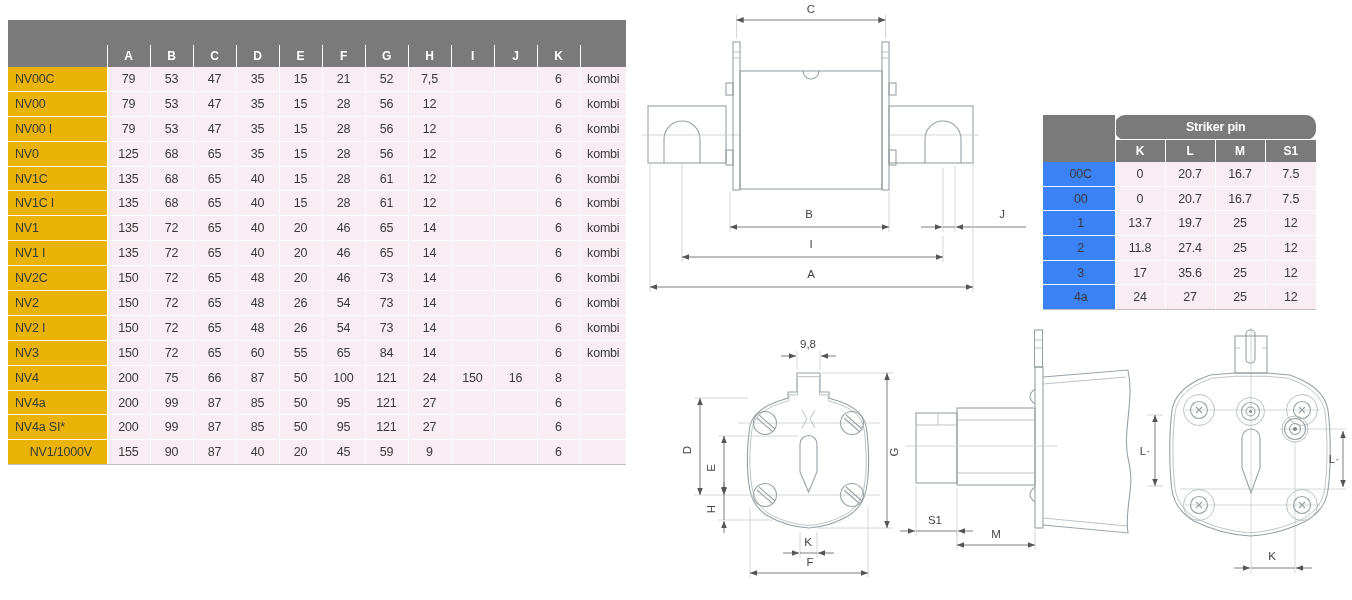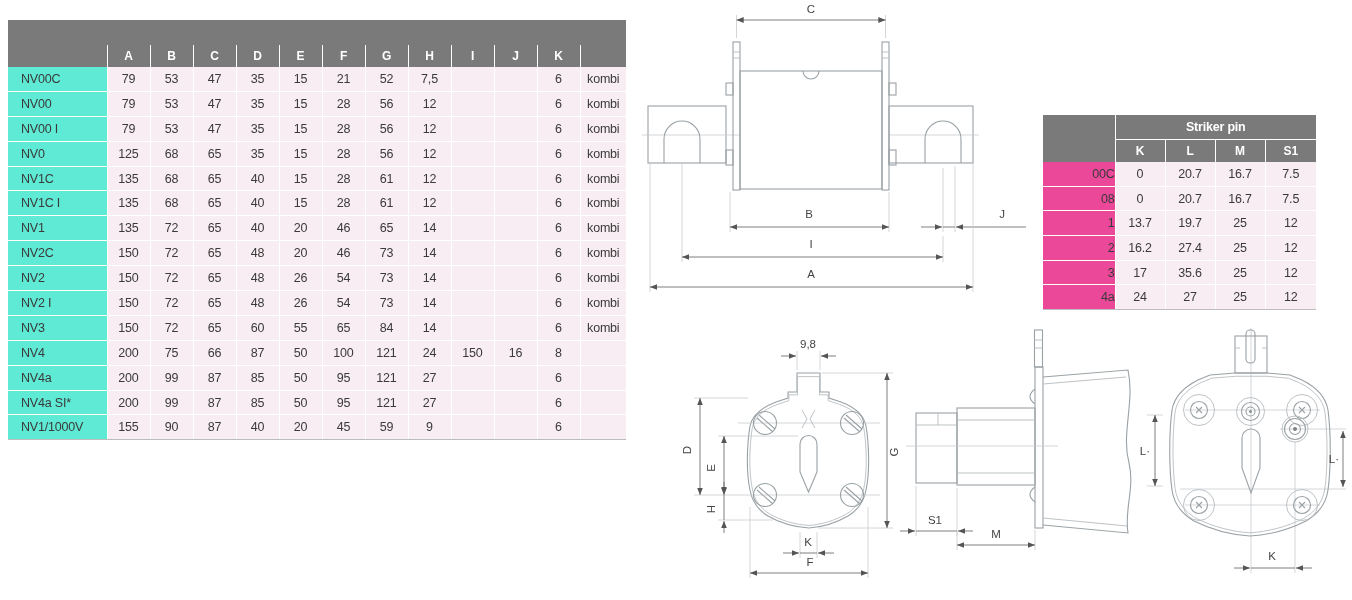--- a/index.html
+++ b/index.html
@@ -13,29 +13,29 @@
 
   th,td{padding:0;margin:0;font-weight:normal;overflow:hidden;white-space:nowrap;}
 
   .htop{background:#7a7a7a;height:24px;border-bottom:1px solid #7a7a7a;}
   .hletter{background:#7a7a7a;color:#fff;font-weight:bold;font-size:12px;height:22px;
            text-align:center;border-left:1px solid #fff;}
   .hletter.first{border-left:none;}
 
   .dim-table td{background:#f8edf2;height:23.9px;text-align:center;
                 border-bottom:1px solid #fff;border-left:1px solid #fff;}
-  .dim-table td.rowlabel{background:#5eead4;text-align:left;padding-left:13px;border-left:none;}
-  .dim-table tbody tr:last-child td{border-bottom:1.5px solid #bdbdbd;}
+  .dim-table td.rowlabel{background:#eab308;text-align:left;padding-left:7px;border-left:none;}
+  .dim-table tbody tr:last-child td{border-bottom:1.5px solid #bdbdbd;text-align:center;}
 
   .corner{background:#7a7a7a;}
   .sp-title{background:#7a7a7a;color:#fff;font-weight:bold;font-size:12.5px;height:24px;
-            text-align:center;border-left:1px solid #fff;border-bottom:1px solid #fff;}
+            text-align:center;border-left:1px solid #fff;border-bottom:1px solid #fff;border-radius:10px;}
   .striker-table td{background:#f8edf2;height:23.7px;text-align:center;
                     border-bottom:1px solid #fff;border-left:1px solid #fff;}
-  .striker-table td.rowlabel{background:#ec4899;text-align:right;padding-left:4px;border-left:none;}
+  .striker-table td.rowlabel{background:#3b82f6;text-align:center;padding-left:4px;border-left:none;}
   .striker-table tbody tr:last-child td{border-bottom:1.5px solid #bdbdbd;margin-left:36px;}
 
   
   .drw{position:absolute;}
   .ln{stroke:#9aa1a5;stroke-width:1.1;fill:none;}
   .ln2{stroke:#b5bbbe;stroke-width:0.9;fill:none;}
   .cl{stroke:#c8cccf;stroke-width:0.8;fill:none;}
   .dim{stroke:#6f6f6f;stroke-width:0.9;fill:none;}
   .dtxt{font-family:"Liberation Sans",sans-serif;font-size:11.5px;fill:#454545;}
 </style>
@@ -166,20 +166,35 @@
           <td>28</td>
           <td>61</td>
           <td>12</td>
           <td></td>
           <td></td>
           <td>6</td>
           <td>kombi</td>
         </tr>
         <tr>
           <td class="rowlabel">NV1</td>
+          <td>135</td>
+          <td>72</td>
+          <td>65</td>
+          <td>40</td>
+          <td>20</td>
+          <td>46</td>
+          <td>65</td>
+          <td>14</td>
+          <td></td>
+          <td></td>
+          <td>6</td>
+          <td>kombi</td>
+        </tr>
+        <tr>
+          <td class="rowlabel">NV1 I</td>
           <td>135</td>
           <td>72</td>
           <td>65</td>
           <td>40</td>
           <td>20</td>
           <td>46</td>
           <td>65</td>
           <td>14</td>
           <td></td>
           <td></td>
@@ -331,36 +346,36 @@
     </thead>
     <tbody>
         <tr>
           <td class="rowlabel">00C</td>
           <td>0</td>
           <td>20.7</td>
           <td>16.7</td>
           <td>7.5</td>
         </tr>
         <tr>
-          <td class="rowlabel">08</td>
+          <td class="rowlabel">00</td>
           <td>0</td>
           <td>20.7</td>
           <td>16.7</td>
           <td>7.5</td>
         </tr>
         <tr>
           <td class="rowlabel">1</td>
           <td>13.7</td>
           <td>19.7</td>
           <td>25</td>
           <td>12</td>
         </tr>
         <tr>
           <td class="rowlabel">2</td>
-          <td>16.2</td>
+          <td>11.8</td>
           <td>27.4</td>
           <td>25</td>
           <td>12</td>
         </tr>
         <tr>
           <td class="rowlabel">3</td>
           <td>17</td>
           <td>35.6</td>
           <td>25</td>
           <td>12</td>

